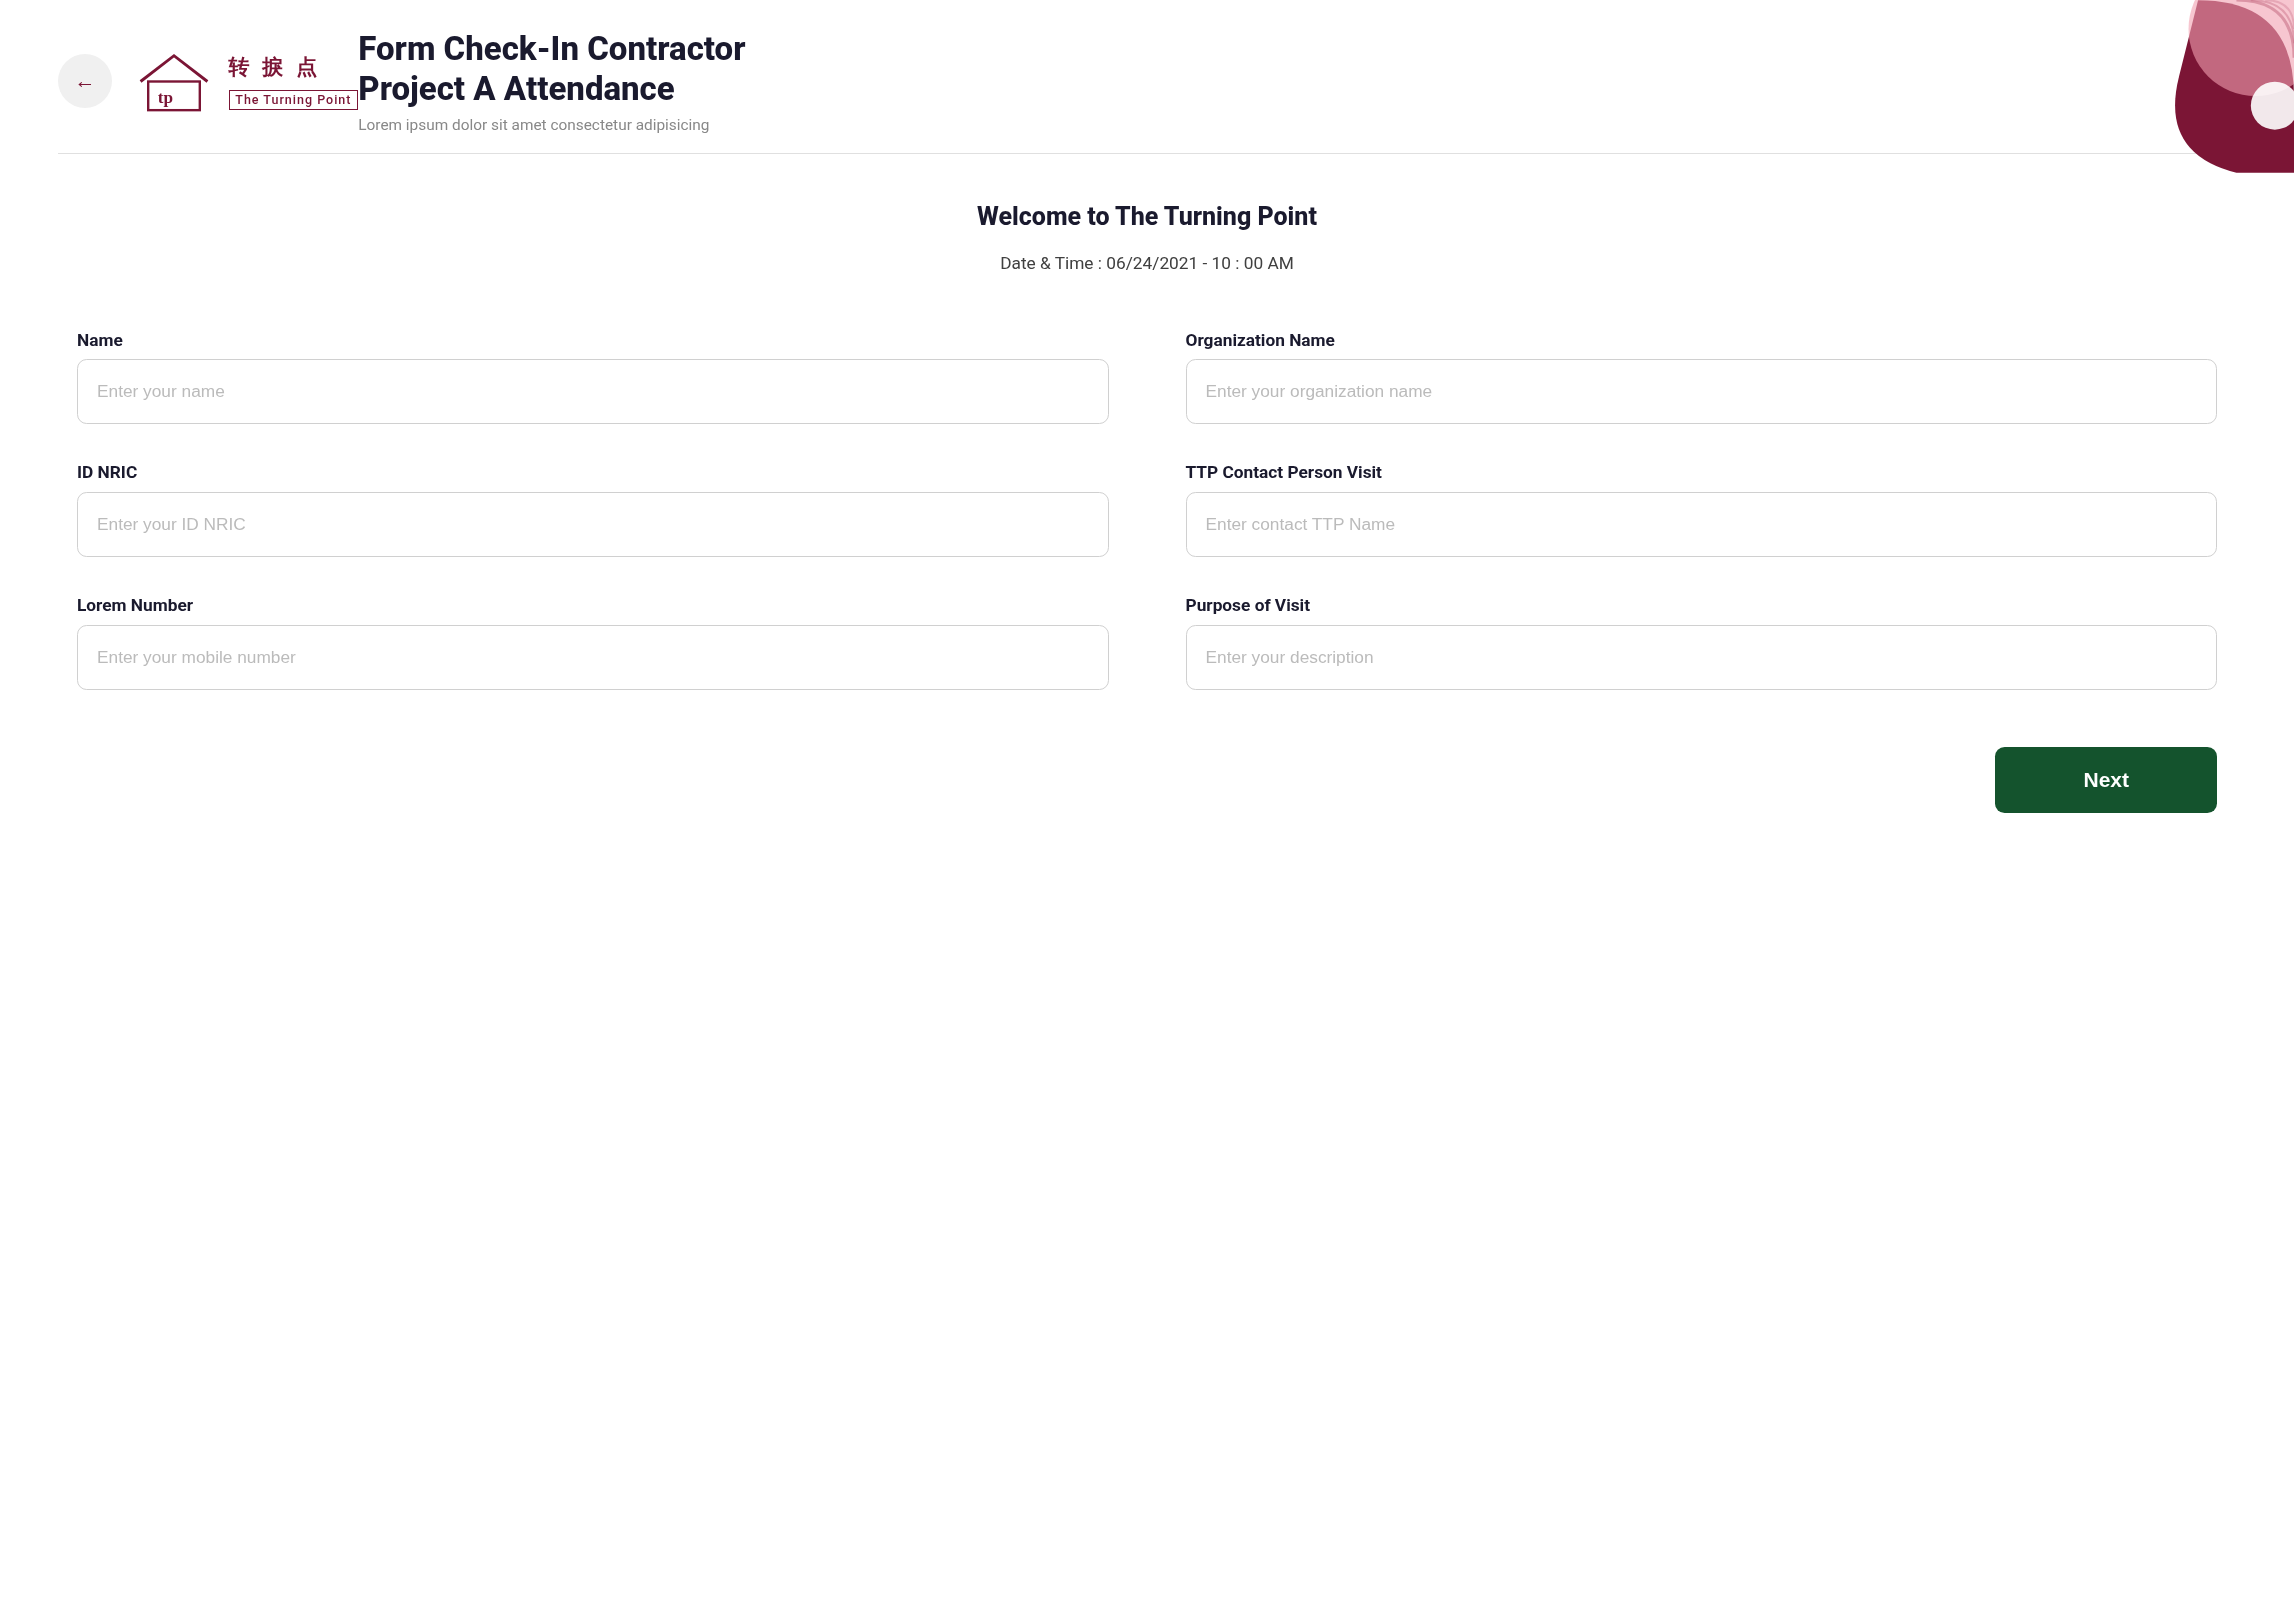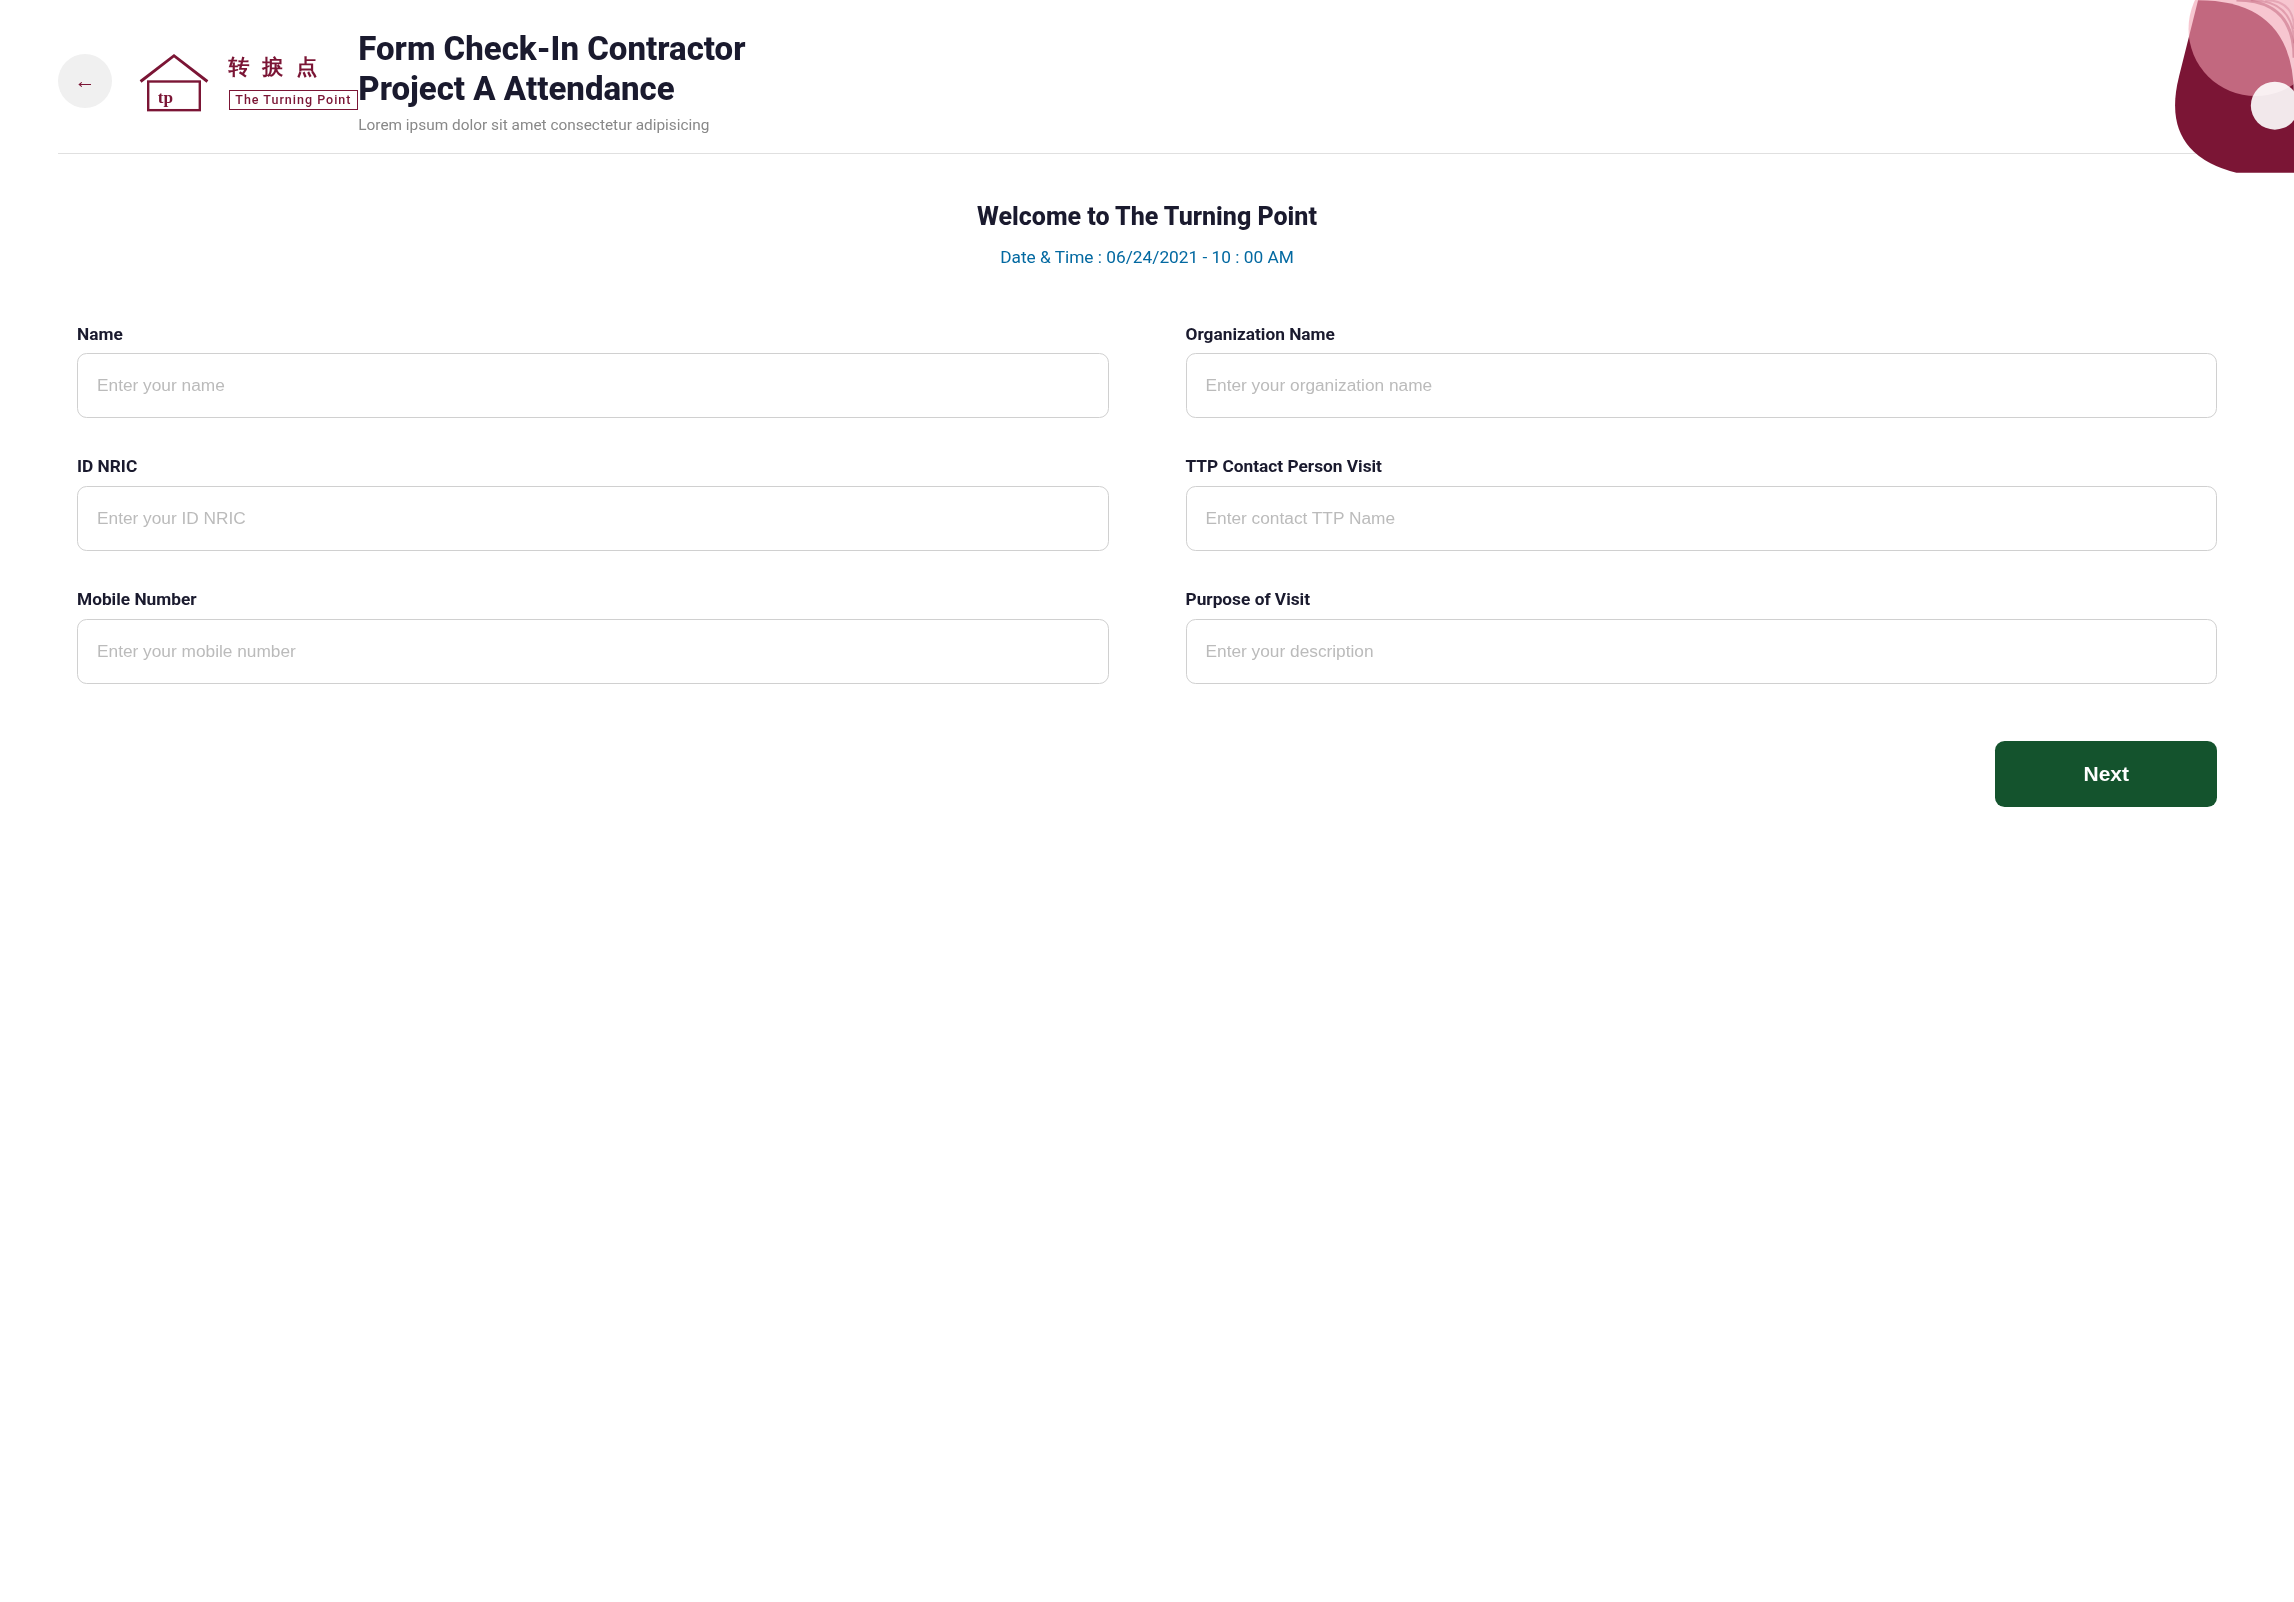--- a/index.html
+++ b/index.html
@@ -122,22 +122,22 @@
     }
 
     .welcome-title {
       font-size: 25px;
       font-weight: 800;
       color: #1a1a2e;
     }
 
     .welcome-datetime {
       font-size: 17.3px;
-      color: #0369a1;
-      margin-top: 16px;
+      color: #404040;
+      margin-top: 22px;
     }
 
     
     .form-area {
       padding: 19px 77px 38px 77px;
     }
 
     .form-grid {
       display: grid;
       grid-template-columns: 1fr 1fr;
@@ -263,21 +263,21 @@
     <div class="form-group">
       <label class="form-label">ID NRIC</label>
       <input class="form-input" type="text" placeholder="Enter your ID NRIC" style="">
     </div>
     <div class="form-group">
       <label class="form-label">TTP Contact Person Visit</label>
       <input class="form-input" type="text" placeholder="Enter contact TTP Name" style="">
     </div>
 
     <div class="form-group">
-      <label class="form-label">Mobile Number</label>
+      <label class="form-label">Lorem Number</label>
       <input class="form-input" type="text" placeholder="Enter your mobile number" style="">
     </div>
     <div class="form-group">
       <label class="form-label">Purpose of Visit</label>
       <input class="form-input" type="text" placeholder="Enter your description" style="">
     </div>
   </div>
 </div>
 
 <div class="btn-row">

